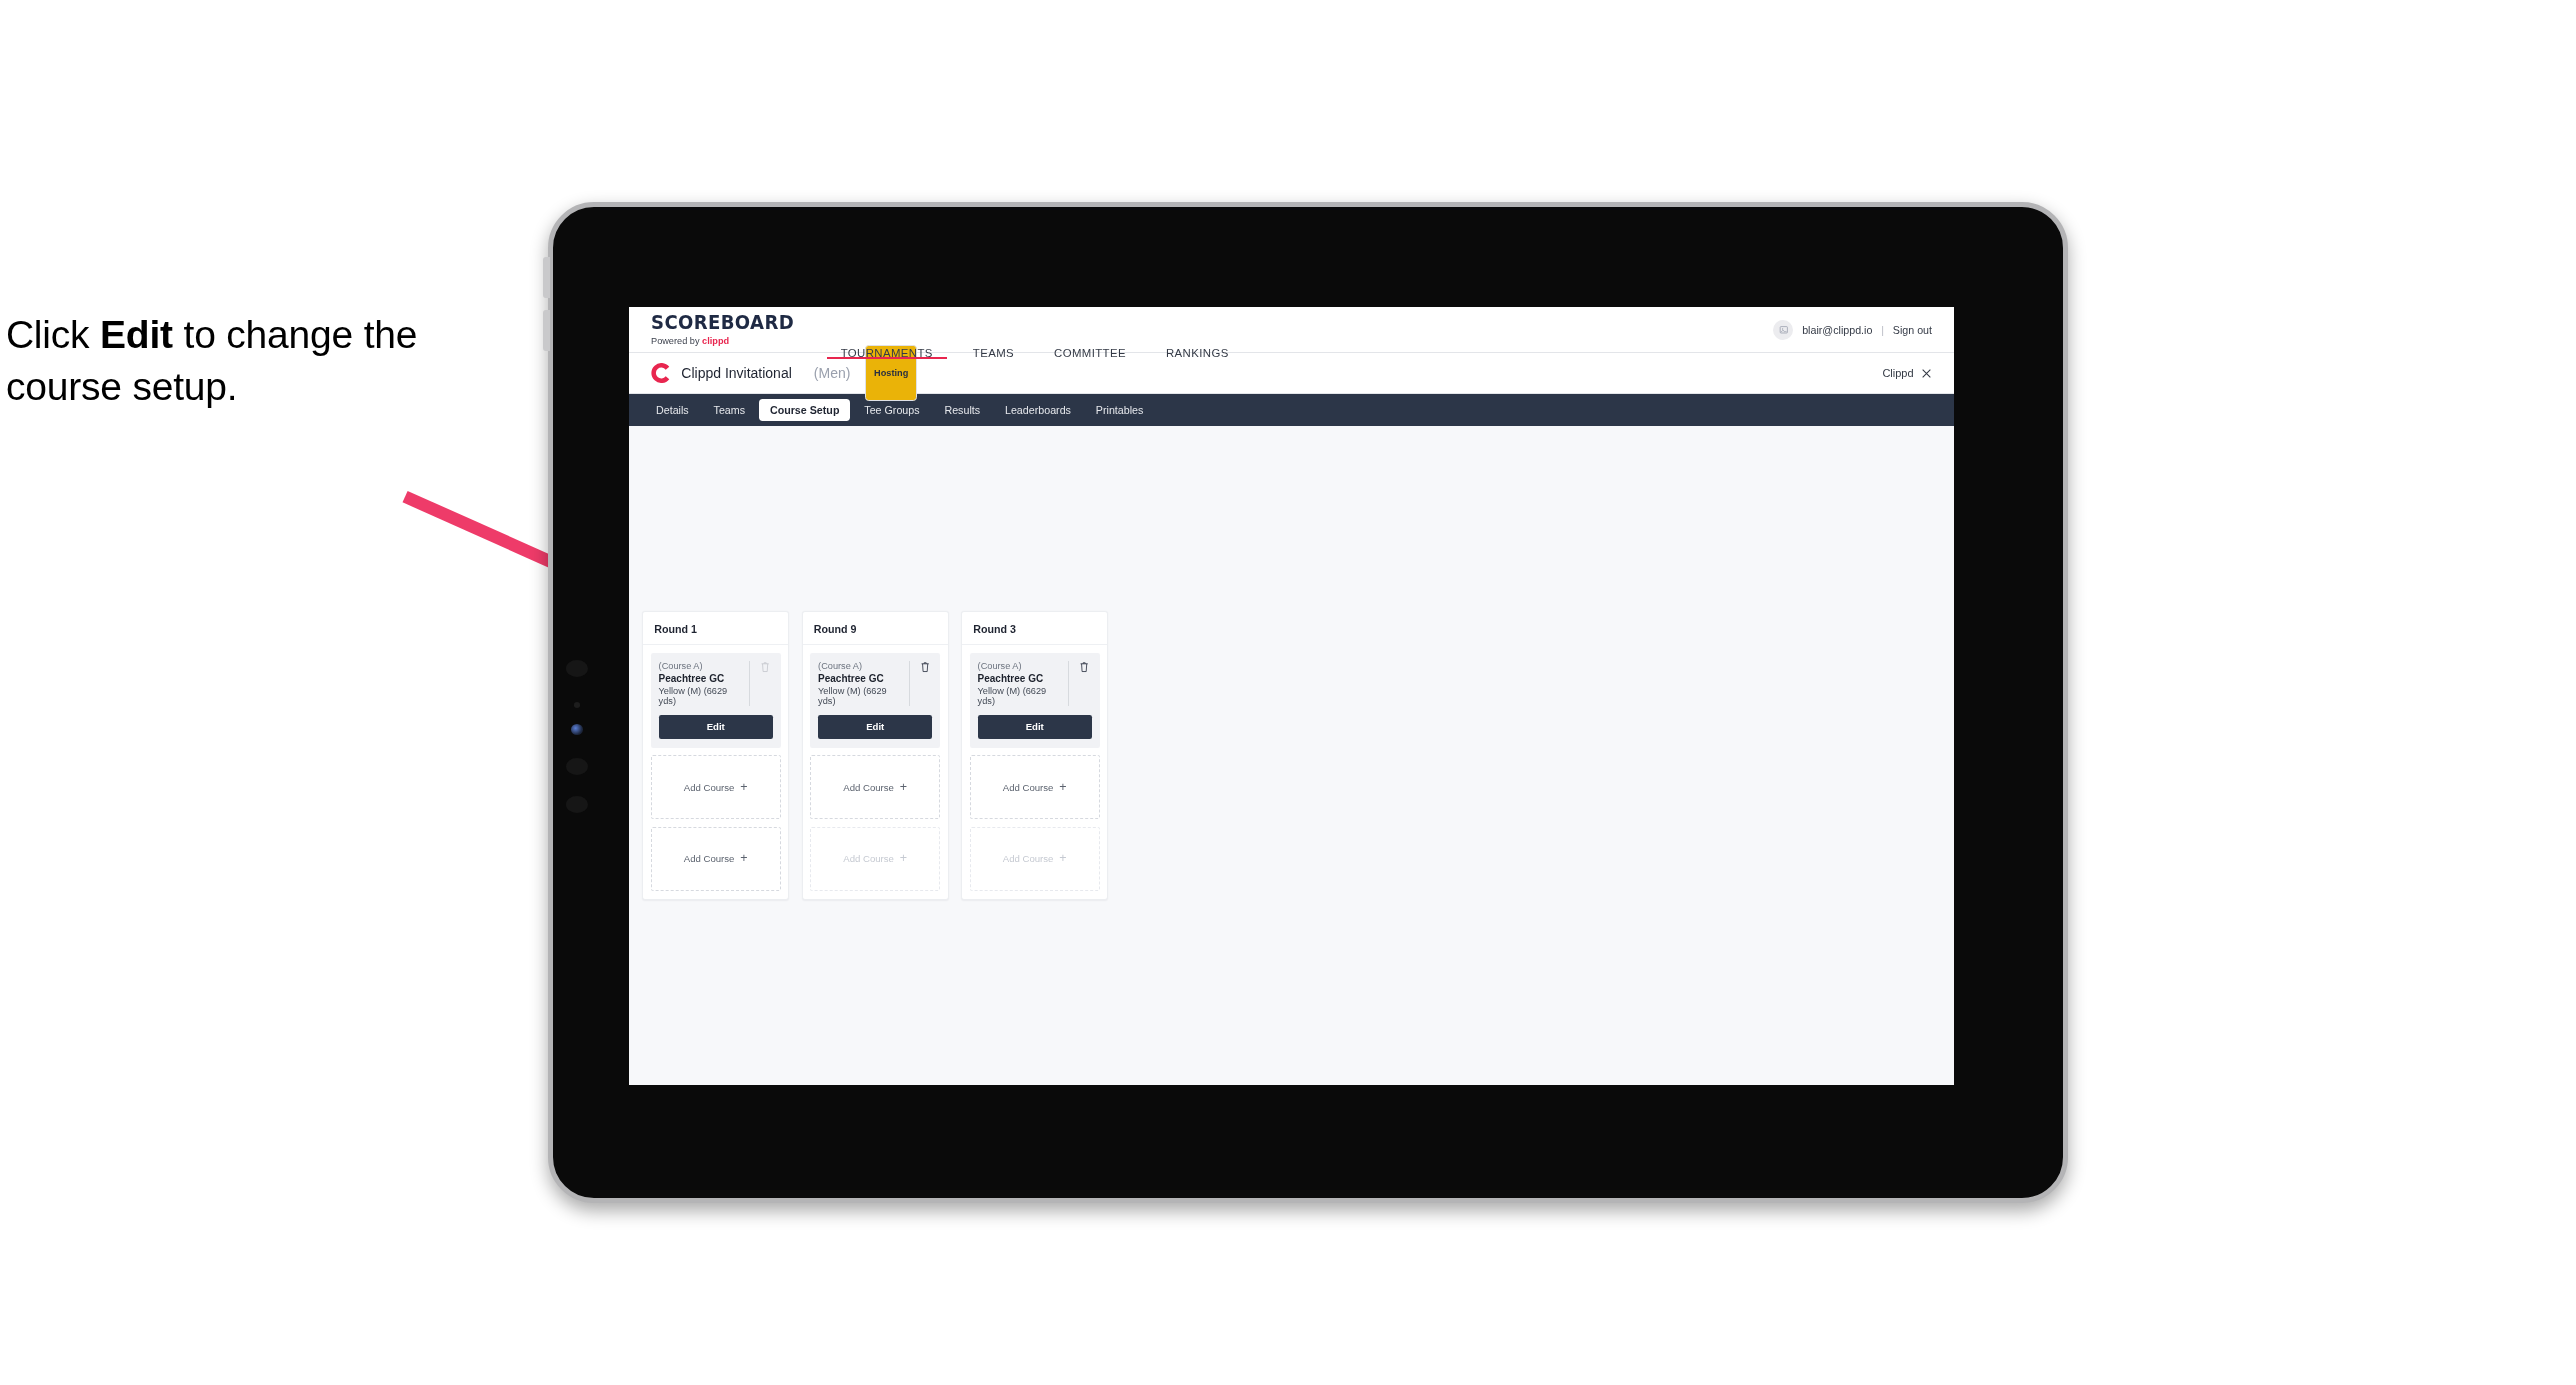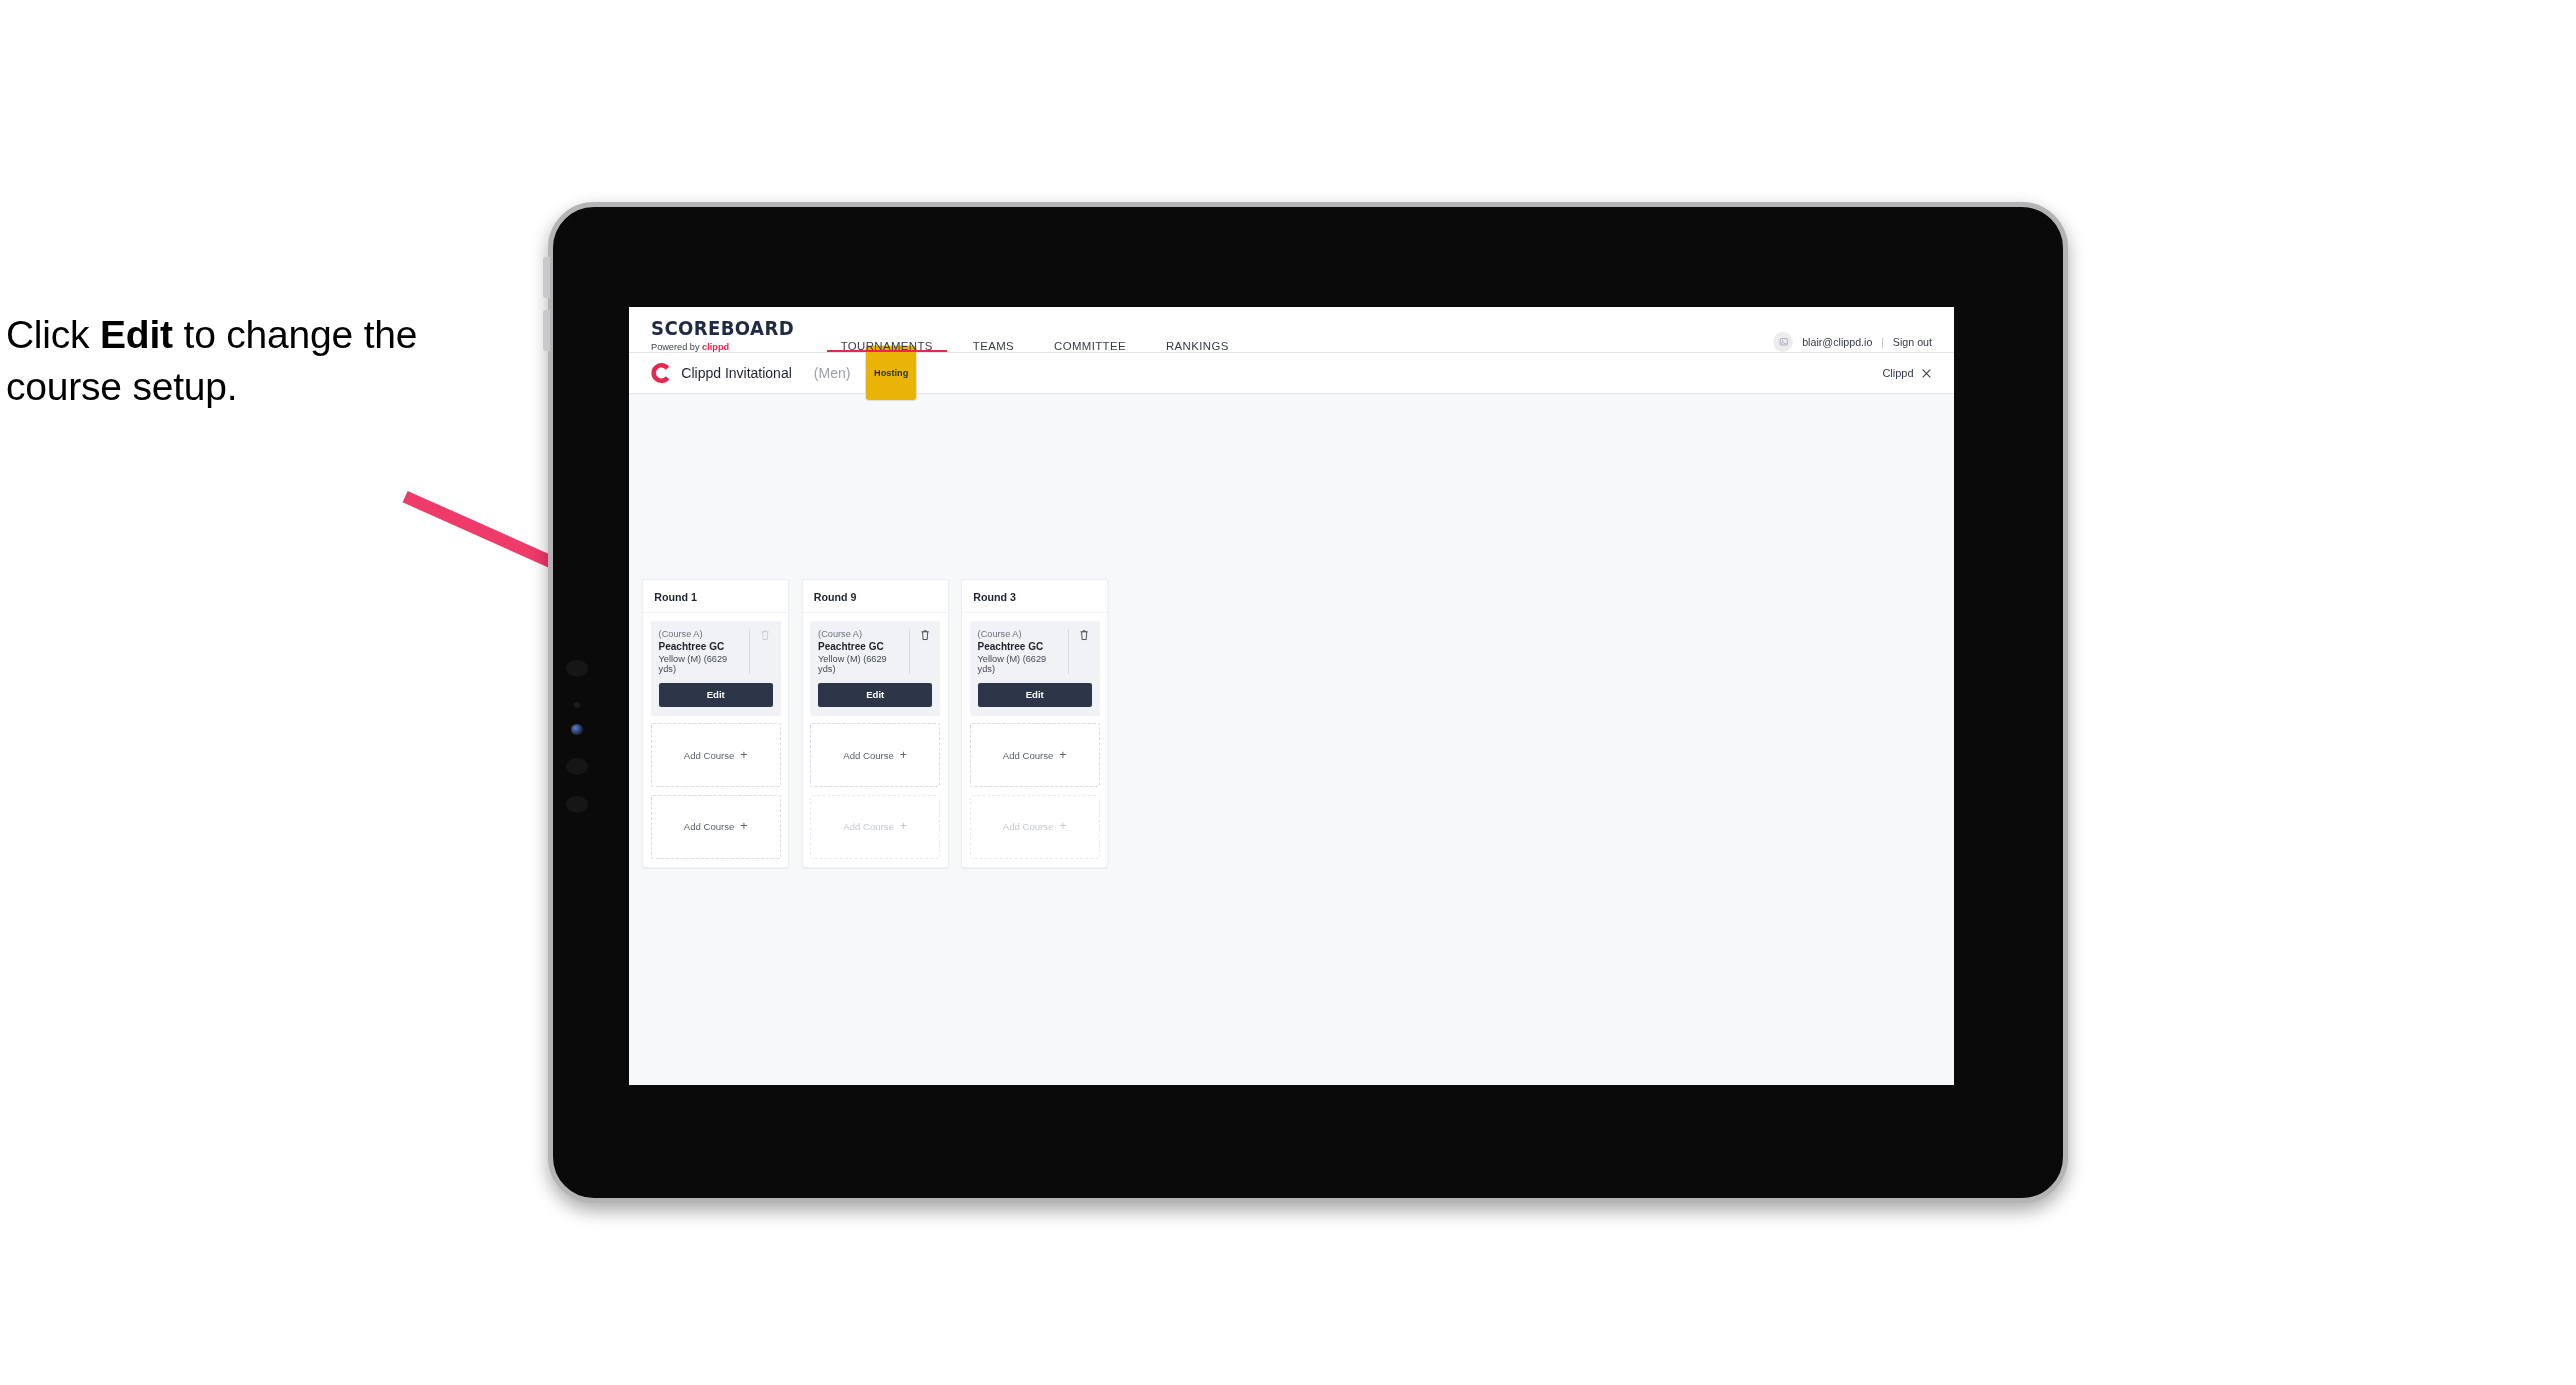--- a/index.html
+++ b/index.html
@@ -88,21 +88,21 @@
     height: 778px;
     background: #f7f8fa;
     overflow: hidden;
   }
 
   
   .topbar {
     height: 46px;
     background: #ffffff;
     display: flex;
-    align-items: flex-end;
+    align-items: center;
     border-bottom: 0.7px solid #e3e5e9;
   }
   .brand {
     display: flex;
     flex-direction: column;
     justify-content: center;
     padding: 0 19px 0 22px;
     min-width: 125px;
   }
   .brand-title {
@@ -402,20 +402,29 @@
         <span class="tour-gender">(Men)</span>
         <span class="hosting-badge">Hosting</span>
         <div class="tour-right">
           <span>Clippd</span>
           <svg class="x-icon" width="11" height="11" viewBox="0 0 20 20">
             <path d="M3 3 L17 17 M17 3 L3 17" stroke="#333944" stroke-width="1.9" fill="none"></path>
           </svg>
         </div>
       </div>
 
+      <div class="tabstrip">
+        <div class="tab">Details</div>
+        <div class="tab">Teams</div>
+        <div class="tab active">Course Setup</div>
+        <div class="tab">Tee Groups</div>
+        <div class="tab">Results</div>
+        <div class="tab">Leaderboards</div>
+        <div class="tab">Printables</div>
+      </div>
 
       <div class="content">
 
         <div class="round-col">
           <div class="round-title">Round 1</div>
           <div class="round-body">
             <div class="course-card">
               <div class="course-head">
                 <div class="course-meta">
                   <div class="course-label">(Course A)</div>

